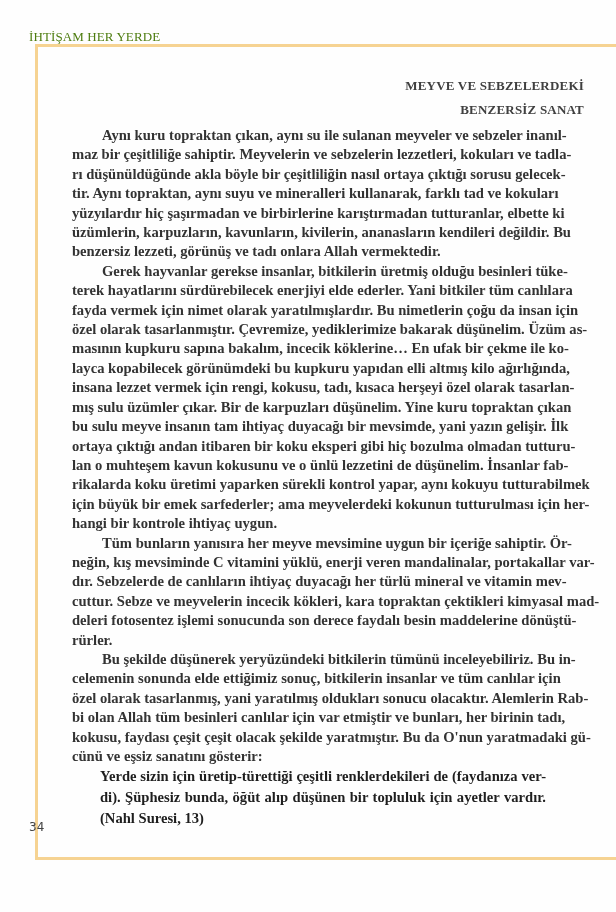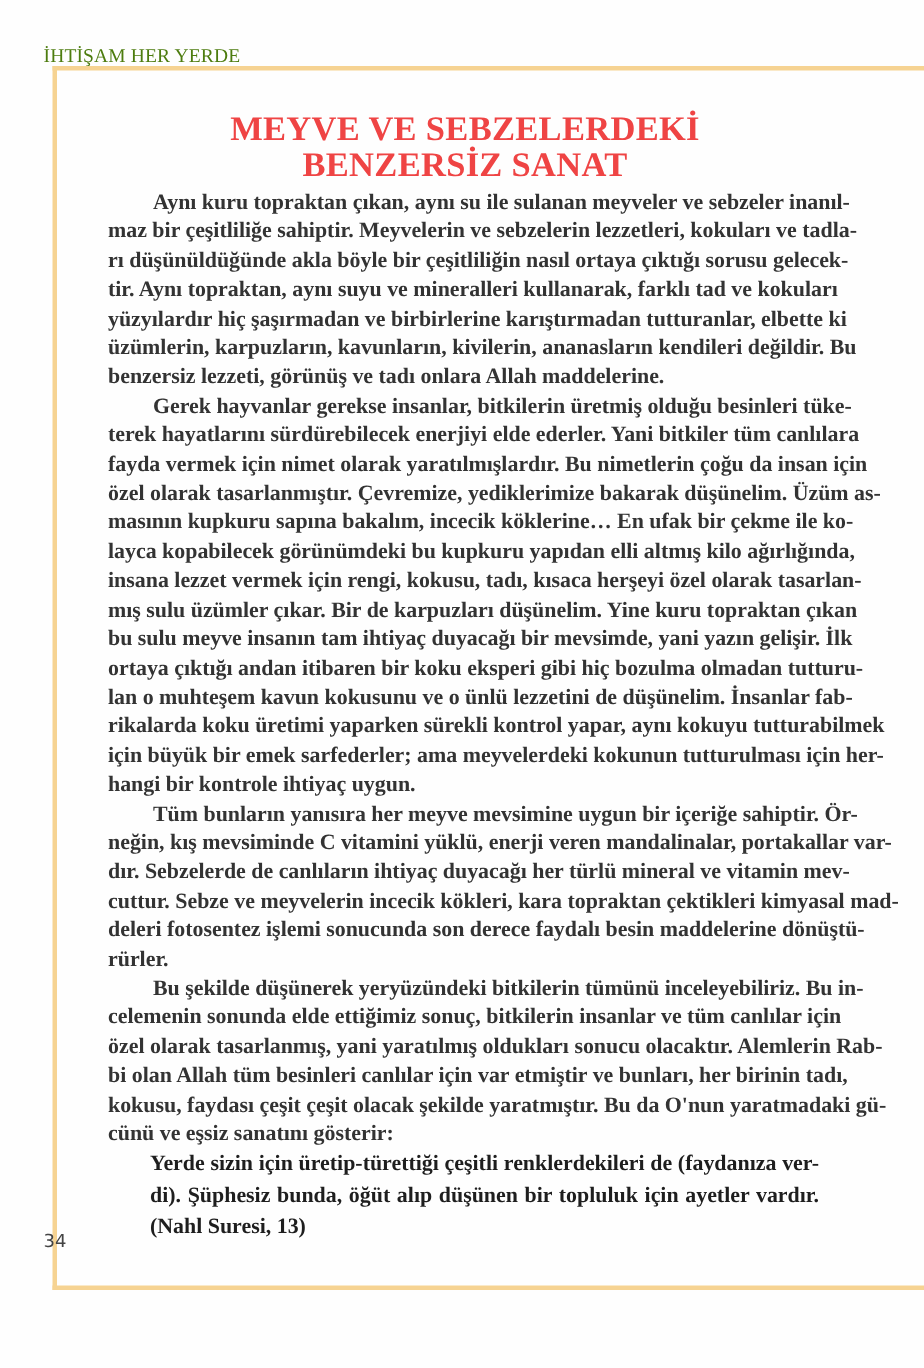--- a/index.html
+++ b/index.html
@@ -32,26 +32,26 @@
       border-top: 3px solid #f6d392;
       border-left: 3px solid #f6d392;
       border-bottom: 3px solid #f6d392;
       box-sizing: border-box;
     }
     .title {
       position: absolute;
       left: 36px;
       width: 548px;
       top: 74px;
-      text-align: center;
+      text-align: right;
       font-weight: bold;
-      font-size: 23px;
+      font-size: 13px;
       line-height: 24px;
       letter-spacing: 0.2px;
-      color: #ef4444;
+      color: #404040;
     }
     .body-text {
       position: absolute;
       left: 72px;
       top: 126px;
       width: 474px;
       font-size: 14.6px;
       line-height: 19.4px;
       color: #333;
     }
@@ -102,21 +102,21 @@
 </div>
 
 <div class="body-text">
   <p>
       <span class="line indent">Aynı kuru topraktan çıkan, aynı su ile sulanan meyveler ve sebzeler inanıl-</span>
       <span class="line">maz bir çeşitliliğe sahiptir. Meyvelerin ve sebzelerin lezzetleri, kokuları ve tadla-</span>
       <span class="line">rı düşünüldüğünde akla böyle bir çeşitliliğin nasıl ortaya çıktığı sorusu gelecek-</span>
       <span class="line">tir. Aynı topraktan, aynı suyu ve mineralleri kullanarak, farklı tad ve kokuları</span>
       <span class="line">yüzyılardır hiç şaşırmadan ve birbirlerine karıştırmadan tutturanlar, elbette ki</span>
       <span class="line">üzümlerin, karpuzların, kavunların, kivilerin, ananasların kendileri değildir. Bu</span>
-      <span class="line last">benzersiz lezzeti, görünüş ve tadı onlara Allah maddelerine.</span>
+      <span class="line last">benzersiz lezzeti, görünüş ve tadı onlara Allah vermektedir.</span>
     </p>
   <p>
       <span class="line indent">Gerek hayvanlar gerekse insanlar, bitkilerin üretmiş olduğu besinleri tüke-</span>
       <span class="line">terek hayatlarını sürdürebilecek enerjiyi elde ederler. Yani bitkiler tüm canlılara</span>
       <span class="line">fayda vermek için nimet olarak yaratılmışlardır. Bu nimetlerin çoğu da insan için</span>
       <span class="line">özel olarak tasarlanmıştır. Çevremize, yediklerimize bakarak düşünelim. Üzüm as-</span>
       <span class="line">masının kupkuru sapına bakalım, incecik köklerine… En ufak bir çekme ile ko-</span>
       <span class="line">layca kopabilecek görünümdeki bu kupkuru yapıdan elli altmış kilo ağırlığında,</span>
       <span class="line">insana lezzet vermek için rengi, kokusu, tadı, kısaca herşeyi özel olarak tasarlan-</span>
       <span class="line">mış sulu üzümler çıkar. Bir de karpuzları düşünelim. Yine kuru topraktan çıkan</span>

